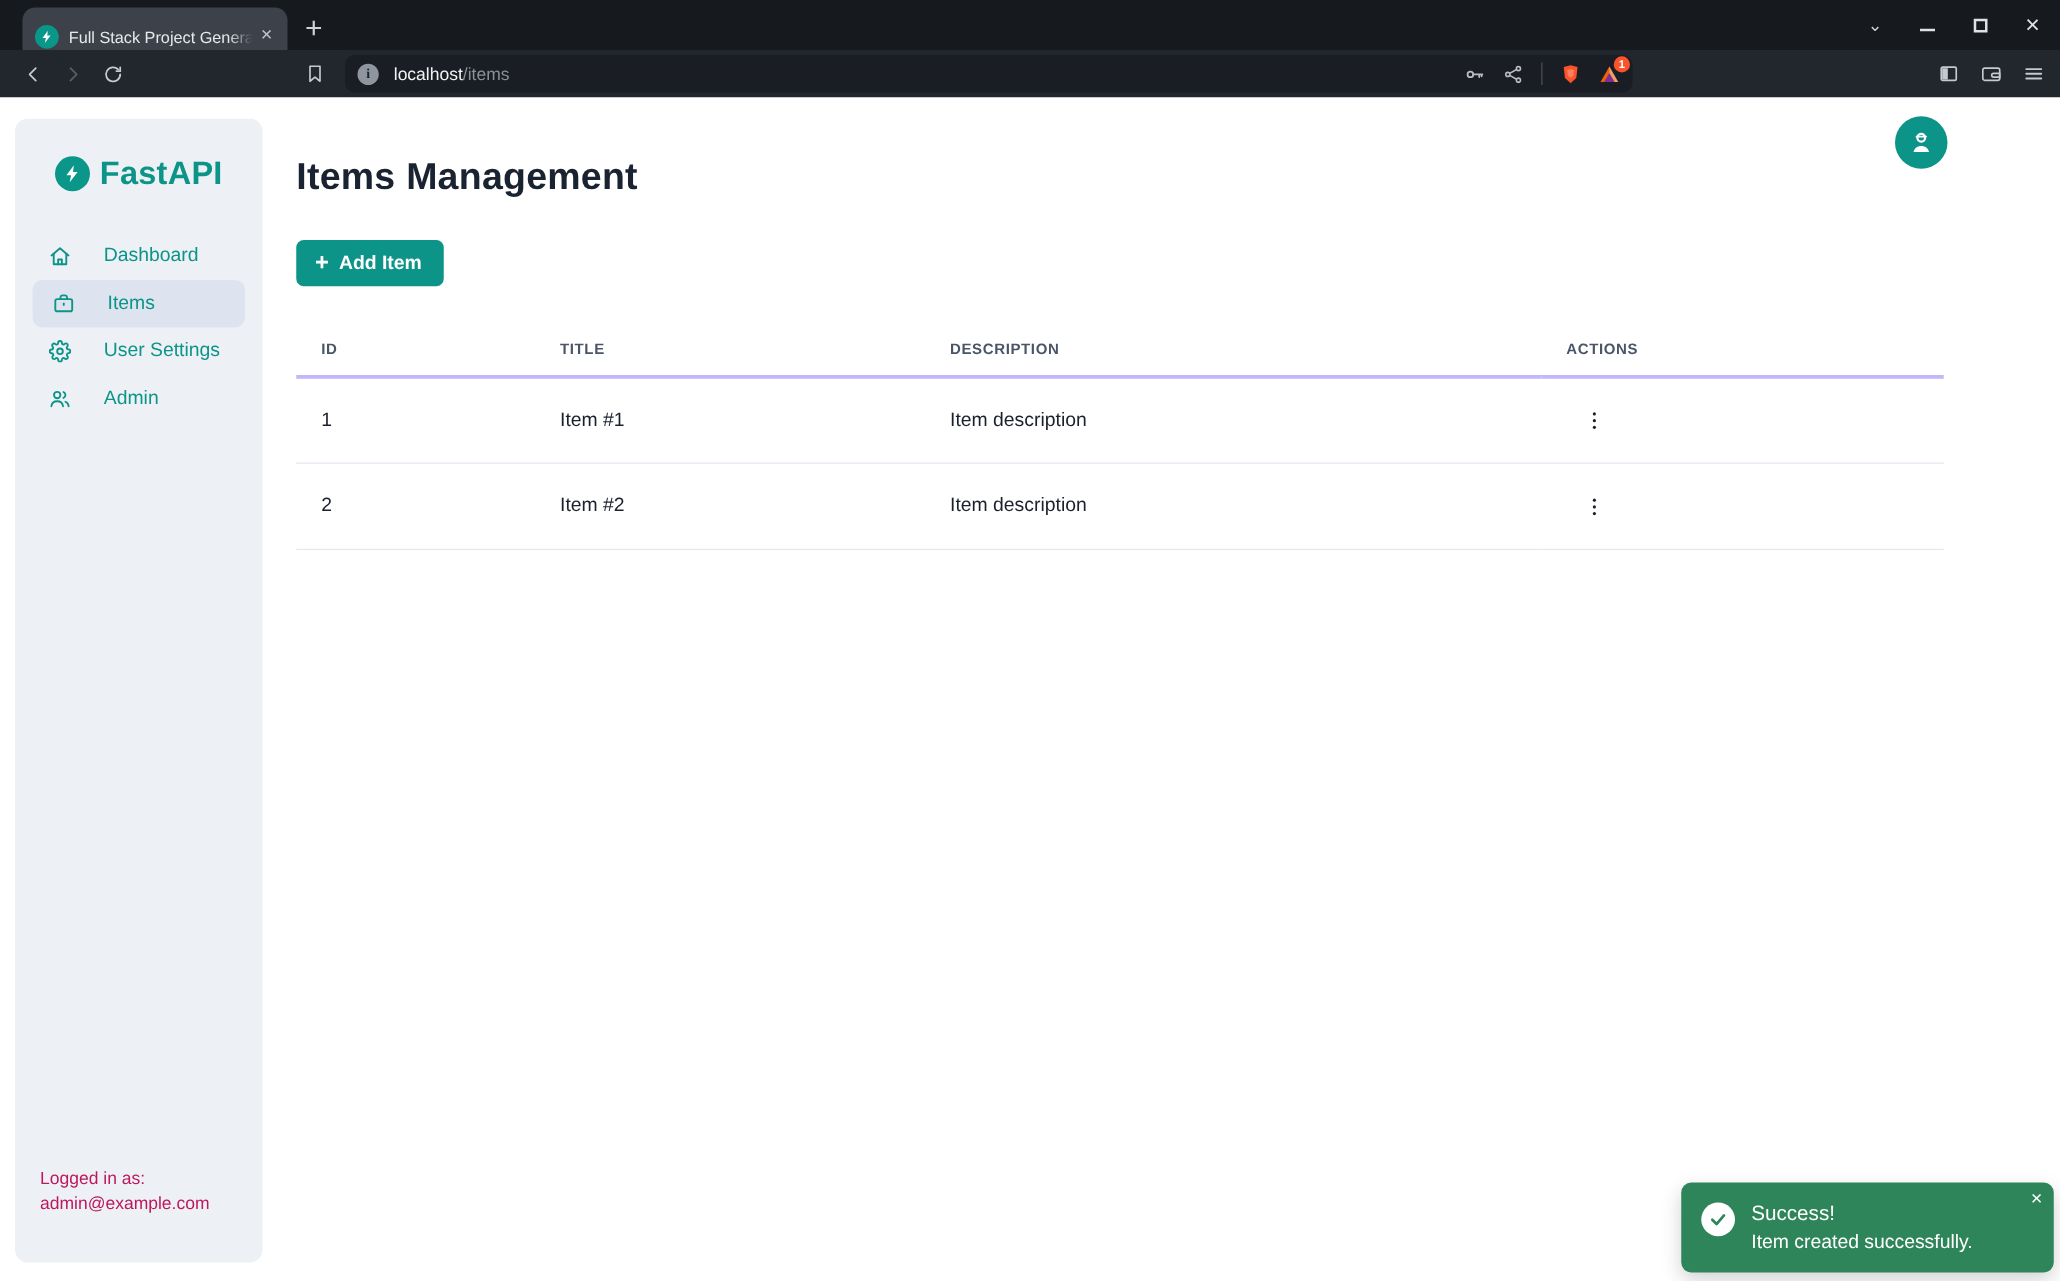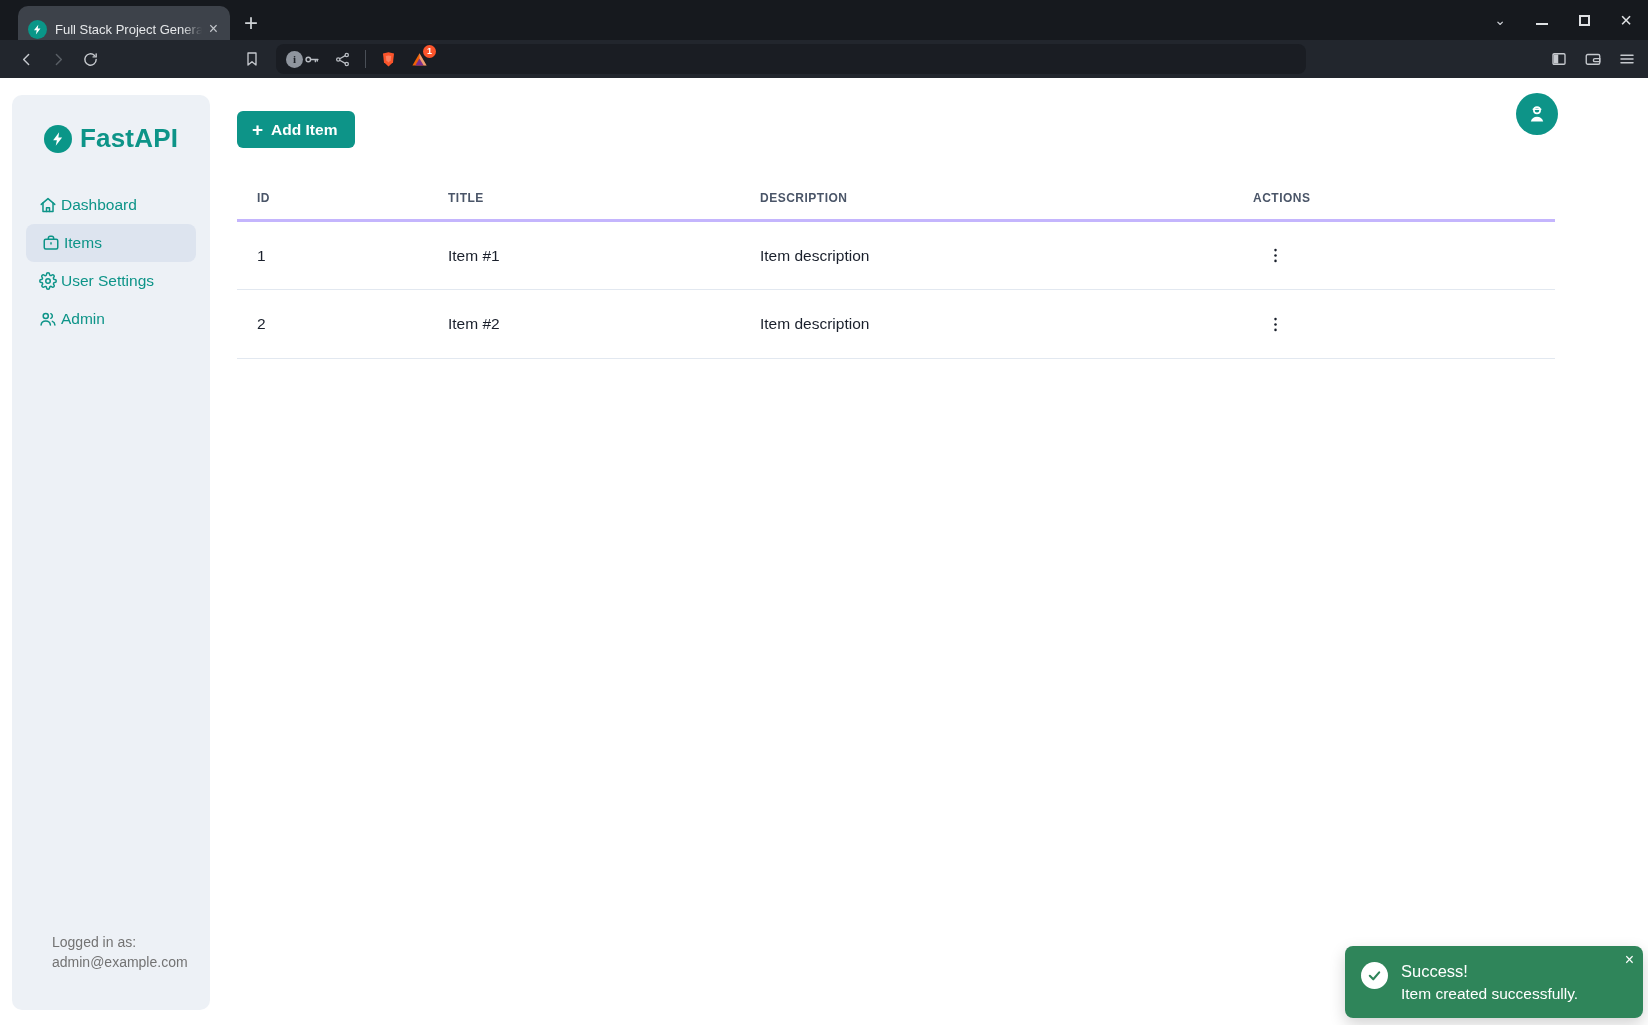--- a/index.html
+++ b/index.html
@@ -40,25 +40,25 @@
   .toolbar-right svg { width:18px; height:18px; display:block; }
 
   
   .page { position:relative; height:947px; background:#fff; }
 
   .sidebar { position:absolute; left:12px; top:17px; width:198px; height:915px; background:#edf1f6; border-radius:10px; padding:28px 14px; }
   .logo { display:flex; align-items:center; justify-content:center; gap:8px; margin-bottom:32px; }
   .logo-mark { width:28px; height:28px; border-radius:50%; background:#0a9688; display:flex; align-items:center; justify-content:center; }
   .logo-mark svg { width:18px; height:18px; }
   .logo-text { color:#0d9488; font-size:26px; font-weight:600; letter-spacing:0.2px; }
-  .nav-item { display:flex; align-items:center; gap:4px; height:38px; padding:0 13px; border-radius:8px; color:#0d9488; font-size:15.5px; cursor:default; }
+  .nav-item { display:flex; align-items:center; gap:26px; height:38px; padding:0 13px; border-radius:8px; color:#0d9488; font-size:15.5px; cursor:default; }
   .nav-item.active { background:#dde4ef;padding-left:16px; }
   .nav-item .nav-ic { display:flex; }
   .nav-item svg { width:18px; height:18px; }
-  .sidebar-footer { position:absolute; left:40px; bottom:38px; color:#737373; font-size:14px; line-height:20px; }
+  .sidebar-footer { position:absolute; left:20px; bottom:38px; color:#be185d; font-size:14px; line-height:20px; }
 
   .content { position:absolute; left:237px; top:0; right:0; }
   .page-title { margin-top:47px; font-size:30px; font-weight:700; color:#1a2332; letter-spacing:0.2px; }
   .add-btn { margin-top:33px; display:inline-flex; align-items:center; gap:8px; background:#0d9488; color:#fff; border:none; height:37px; padding:0 18px 0 15px; border-radius:6px; font-size:15.5px; font-weight:700; font-family:inherit; cursor:pointer; }
   .add-btn .plus { font-size:19px; font-weight:700; line-height:1; }
 
   table.items { margin-top:29px; width:1318px; border-collapse:collapse; }
   table.items th { text-align:left; font-size:12px; font-weight:700; letter-spacing:0.5px; color:#4a5568; padding:14px 0 14px 20px; border-bottom:3px solid #c4b5fd; }
   table.items td { font-size:15.5px; color:#1a202c; padding:0 0 0 20px; height:69px; border-bottom:1px solid #e2e8f0; }
   .col-id { width:191px; } .col-title { width:312px; } .col-desc { width:493px; } .col-actions { width:322px; }
@@ -119,20 +119,21 @@
         <path d="M20 4v4.3h-4.3"></path>
       </svg>
   </span>
   <span class="bookmark-btn">
     <svg viewBox="0 0 24 24" fill="none" stroke="currentColor" stroke-width="2" stroke-linejoin="round">
         <path d="M6 3h12v18l-6-5-6 5z"></path>
       </svg>
   </span>
   <div class="urlbar">
     <span class="info-chip">i</span>
+    <span class="url-text"><b style="font-weight:400;color:#f1f3f4;">localhost</b><span class="path">/items</span></span>
     <span class="url-icons">
       <span>
         <svg viewBox="0 0 24 24" fill="none" stroke="currentColor" stroke-width="2" stroke-linecap="round">
             <circle cx="7.5" cy="12" r="3.2"></circle>
             <path d="M10.7 12H21M17.5 12v3M20.2 12v2.2"></path>
           </svg>
       </span>
       <span>
         <svg viewBox="0 0 24 24" fill="none" stroke="currentColor" stroke-width="1.8">
             <circle cx="18" cy="5.5" r="2.3"></circle>
@@ -232,20 +233,21 @@
       <span>Admin</span>
     </div>
 
     <div class="sidebar-footer">
       <div>Logged in as:</div>
       <div>admin@example.com</div>
     </div>
   </div>
 
   <div class="content">
+    <h1 class="page-title">Items Management</h1>
 
     <button class="add-btn">
       <span class="plus">+</span>
       <span>Add Item</span>
     </button>
 
     <table class="items">
       <thead>
         <tr>
           <th class="col-id">ID</th>

